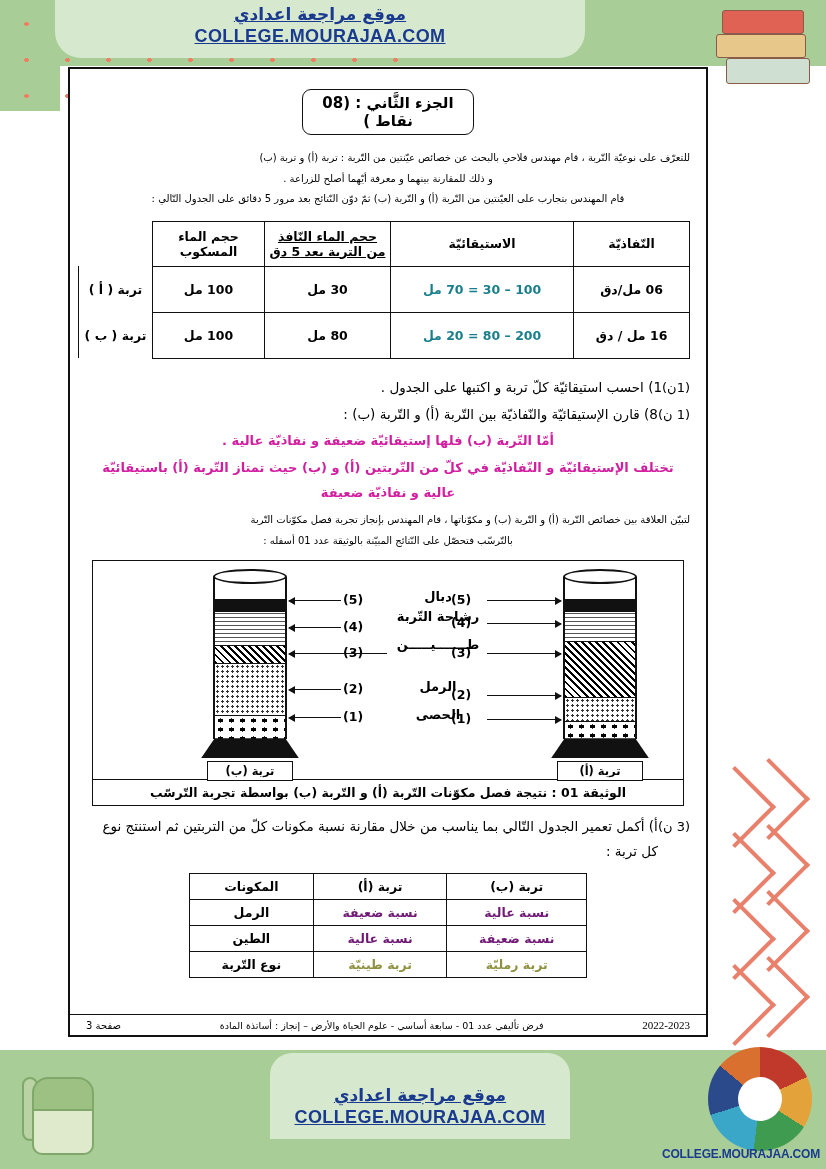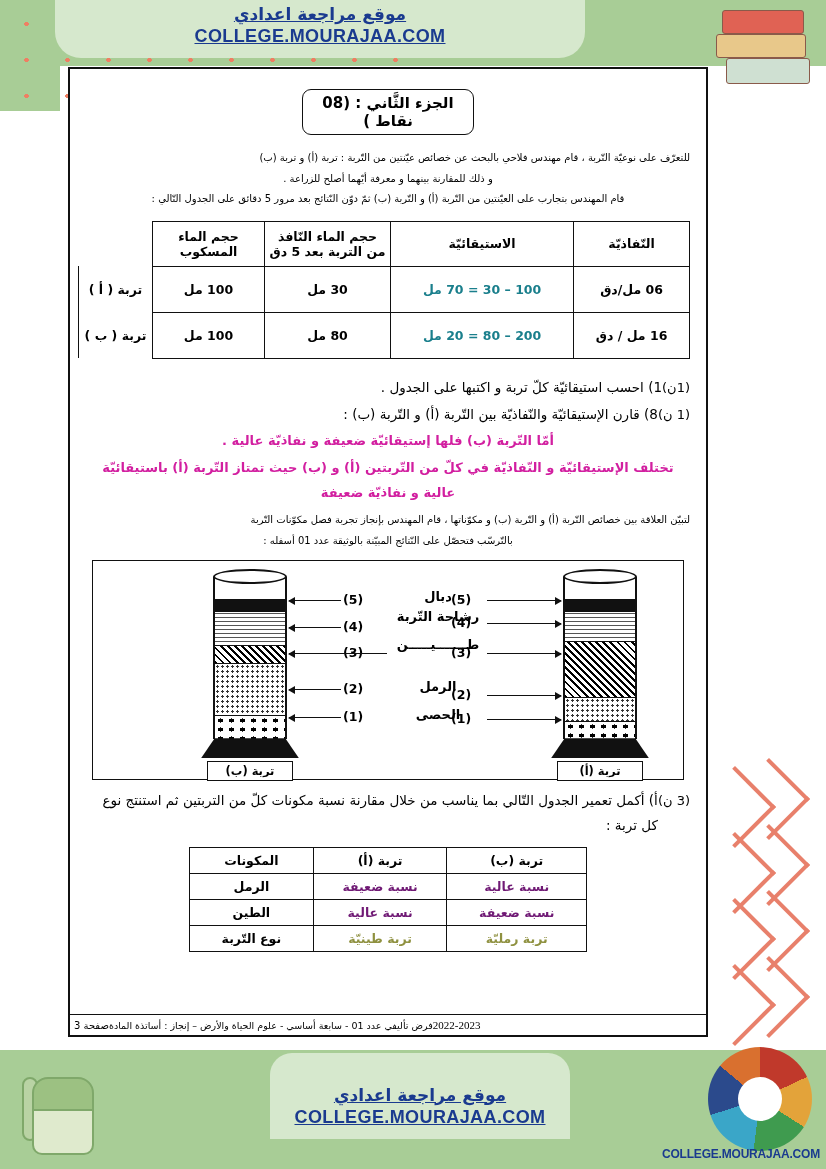--- a/index.html
+++ b/index.html
@@ -230,21 +230,22 @@
     font-weight: bold; height: 25px;
   }
   .ans-teal  { color: #701a75; }
   .ans-olive { color: #8f9140; }
 
   
   .sheet-footer {
     position: absolute; left: 0; bottom: 0; width: 100%;
     border-top: 1px solid #111;
     display: flex; flex-direction: row-reverse; align-items: center;
-    padding: 4px 4px; font-size: 10px;
+    justify-content: space-between;
+    padding: 4px 16px; font-size: 10px;
     font-family: "DejaVu Sans", sans-serif;
   }
   .sheet-footer .mid { font-size: 9.5px; }
   .sheet-footer .yr { font-family: "Liberation Serif", serif; font-size: 11px; }
 </style>
 </head>
 <body>
 
 <div class="page">
 
@@ -281,21 +282,21 @@
 
       <div class="para">للتعرّف على نوعيّة التّربة ، قام مهندس فلاحي بالبحث عن خصائص عيّنتين من التّربة : تربة (أ)  و  تربة (ب)</div>
       <div class="para" style="text-align:center;">و ذلك للمقارنة بينهما  و  معرفة أيّهما أصلح للزراعة .</div>
       <div class="para" style="text-align:center;">قام المهندس بتجارب على العيّنتين من التّربة (أ) و التّربة (ب) ثمّ  دوّن النّتائج بعد مرور 5 دقائق على الجدول التّالي :</div>
 
       <table class="t1">
         <thead>
           <tr>
             <th>النّفاذيّة</th>
             <th>الاستيقائيّة</th>
-            <th style="width:126px;">حجم الماء النّافذ من التربة بعد 5 دق</th>
+            <th style="width:126px;text-decoration:underline;">حجم الماء النّافذ من التربة بعد 5 دق</th>
             <th style="width:112px;">حجم الماء المسكوب</th>
             <th class="hdr-blank" style="width:74px;"></th>
           </tr>
         </thead>
         <tbody>
           <tr>
             <td>06 مل/دق</td>
             <td class="calc">100 – 30 = 70 مل</td>
             <td>30 مل</td>
             <td>100 مل</td>
@@ -388,20 +389,21 @@
           <div class="leader to-right" style="left:394px; top:86px;  width:74px;"></div>
           <div class="callout" style="left:358px; top:78px;">(3)</div>
 
           <div class="leader to-right" style="left:394px; top:128px; width:74px;"></div>
           <div class="callout" style="left:358px; top:120px;">(2)</div>
 
           <div class="leader to-right" style="left:394px; top:152px; width:74px;"></div>
           <div class="callout" style="left:358px; top:144px;">(1)</div>
 
         </div>
+        <div class="fig-caption">الوثيقة 01 : نتيجة فصل مكوّنات التّربة (أ)  و  التّربة (ب) بواسطة تجربة التّرسّب</div>
       </div>
 
       <div class="q-row">
         <div class="q-text">أ) أكمل تعمير الجدول التّالي بما يناسب من خلال مقارنة نسبة مكونات كلّ من التربتين  ثم استنتج نوع كل تربة :</div>
         <div class="q-mark">(3 ن)</div>
       </div>
 
       <table class="t2">
         <thead>
           <tr>

